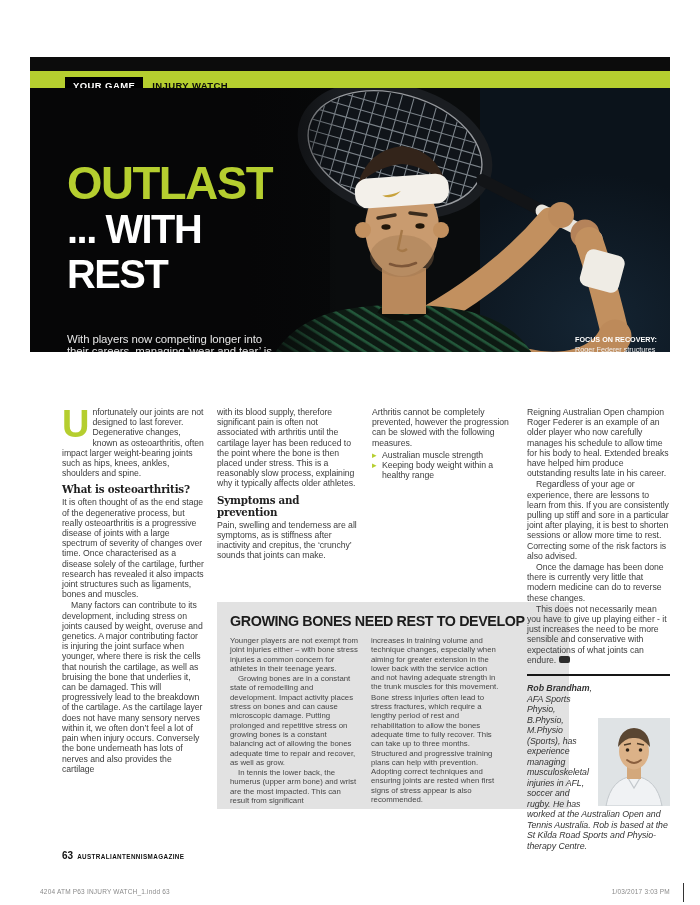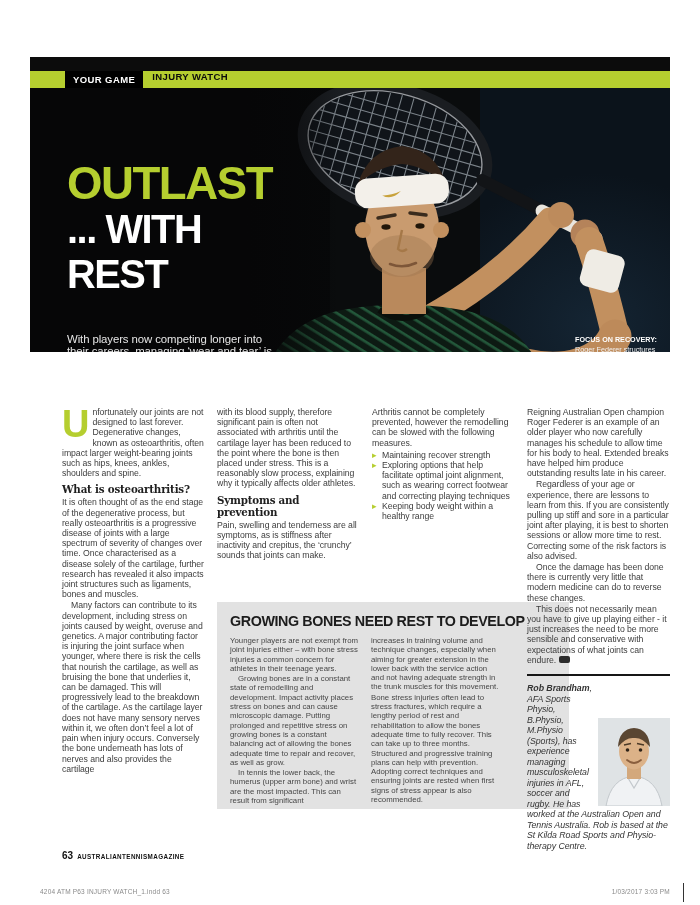--- a/index.html
+++ b/index.html
@@ -1,21 +1,21 @@
 <!DOCTYPE html>
 <html><head>
 <meta charset="utf-8">
 <style>
   * { margin:0; padding:0; box-sizing:border-box; }
   html,body { width:700px; height:905px; background:#fff; font-family:"Liberation Sans", sans-serif; }
   .page { position:relative; width:700px; height:905px; background:#fff; overflow:hidden; }
 
   
   .topbar { position:absolute; left:30px; top:57px; width:640px; height:14px; background:#0c0c0c; }
-  .tagbar { position:absolute; left:30px; top:71px; width:640px; height:29px; background:#b5ce2f; display:flex; }
+  .tagbar { position:absolute; left:30px; top:71px; width:640px; height:29px; background:#b5ce2f; display:flex; align-items:center; }
   .yourgame { background:#000; color:#fff; font-weight:800; font-size:9.5px; letter-spacing:.4px; padding:3px 8px 3px 8px; margin-left:35px; line-height:11px; }
   .injurywatch { color:#0b0b0b; font-weight:800; font-size:9.5px; letter-spacing:.4px; margin-left:9px; }
 
   
   .hero { position:absolute; left:30px; top:88px; width:640px; height:264px; background:#060607; overflow:hidden; }
   .hero svg.photo { position:absolute; left:0; top:0; }
   .hero-text { position:absolute; left:37px; top:70px; width:230px; }
   .title1 { color:#b5ce2f; font-size:47px; font-weight:800; letter-spacing:-1.5px; line-height:49px; transform:scaleX(.97); transform-origin:left; }
   .title2 { color:#ffffff; font-size:41px; font-weight:800; letter-spacing:-1.5px; line-height:45px; transform:scaleX(.97); transform-origin:left; }
   .intro { margin-top:36px; width:206px; color:#e6e6e6; font-size:11.4px; line-height:12.1px; letter-spacing:-.1px; font-weight:500; }
@@ -167,24 +167,23 @@
     </div>
 
     <div class="mid">
       <div class="midtop">
         <div class="col">
           <p>with its blood supply, therefore significant pain is often not associated with arthritis until the cartilage layer has been reduced to the point where the bone is then placed under stress. This is a reasonably slow process, explaining why it typically affects older athletes.</p>
           <h3 class="subhead">Symptoms and prevention</h3>
           <p>Pain, swelling and tenderness are all symptoms, as is stiffness after inactivity and crepitus, the ‘crunchy’ sounds that joints can make.</p>
         </div>
         <div class="col">
-          <p>Arthritis cannot be completely prevented, however the remodelling can be slowed with the following measures.</p>
+          <p>Arthritis cannot be completely prevented, however the progression can be slowed with the following measures.</p>
           <ul class="measures">
-            <li>Maintaining recover strength</li>
-            <li>Exploring options that help facilitate optimal joint alignment, such as wearing correct footwear and correcting playing techniques</li>
+            <li>Australian muscle strength</li>
             <li>Keeping body weight within a healthy range</li>
           </ul>
         </div>
       </div>
 
       <div class="graybox">
         <h2>GROWING BONES NEED REST TO DEVELOP</h2>
         <div class="boxcols">
           <div class="boxcol">
             <p>Younger players are not exempt from joint injuries either – with bone stress injuries a common concern for athletes in their teenage years.</p>

